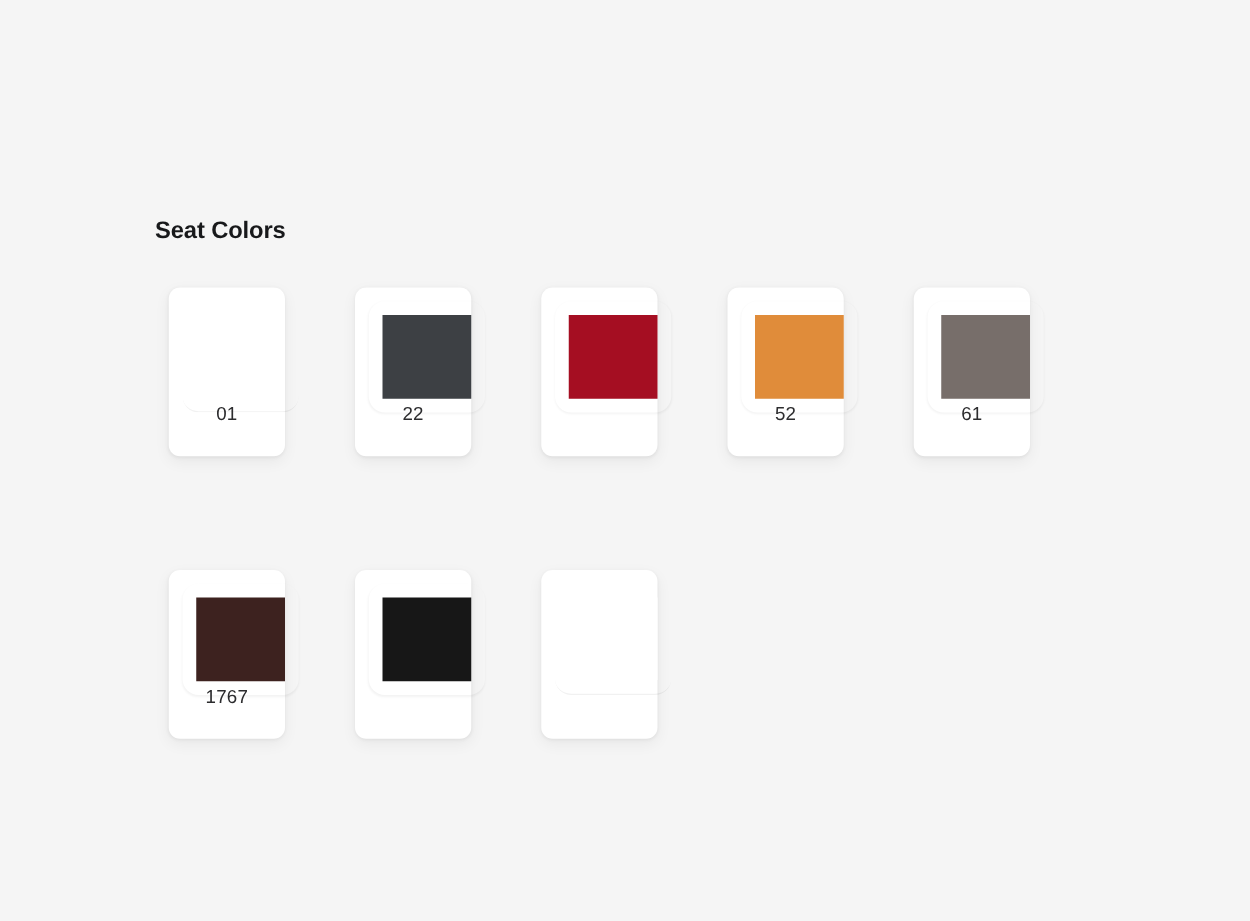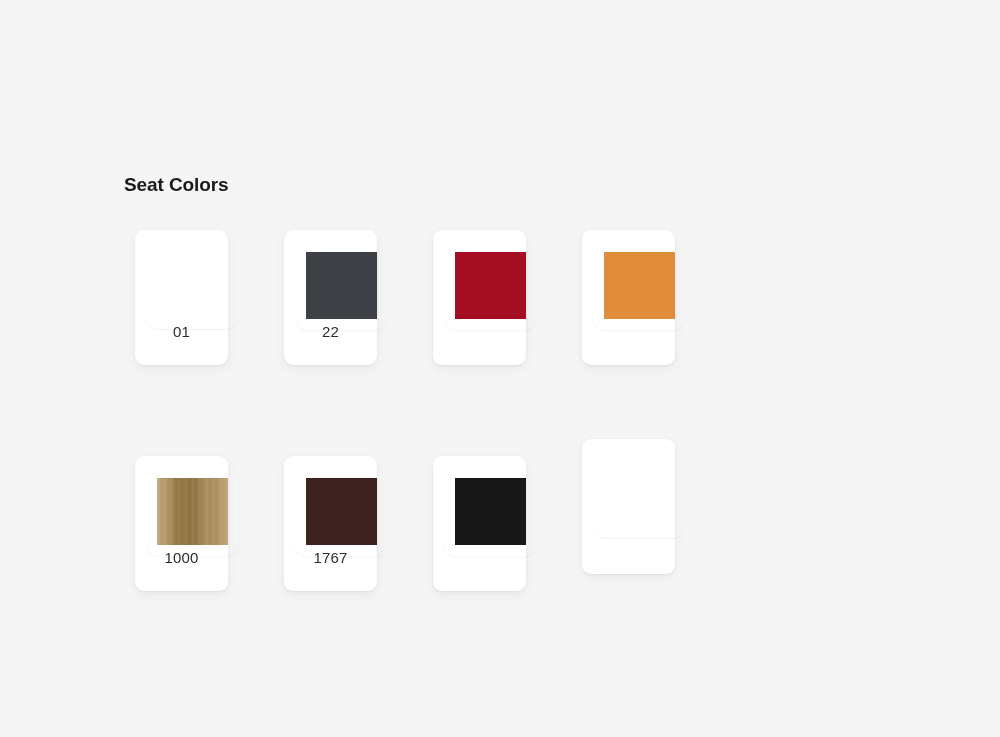--- a/index.html
+++ b/index.html
@@ -33,21 +33,21 @@
     font-weight: 700;
     color: #18191b;
     letter-spacing: -0.1px;
     line-height: 24px;
     margin-bottom: 22px;
     white-space: nowrap;
   }
 
   .swatch-row {
     display: flex;
-    align-items: flex-start;
+    align-items: flex-end;
     gap: 34px;
   }
 
   
   .swatch-card {
     position: relative;
     width: 93px;
     height: 135px;
     background: #ffffff;
     border-radius: 9px;
@@ -138,32 +138,33 @@
         </div>
         <div class="swatch-card">
           <div class="swatch-chip">
             <div class="chip-fill" style="background: rgb(165, 14, 34);"></div>
           </div>
         </div>
         <div class="swatch-card">
           <div class="swatch-chip">
             <div class="chip-fill" style="background: rgb(224, 140, 58);"></div>
           </div>
+          <div class="swatch-label">52</div>
+        </div>
+        <div class="swatch-card">
+          <div class="swatch-chip">
+            <div class="chip-fill" style="background: rgb(119, 110, 106);"></div>
+          </div>
+          <div class="swatch-label">61</div>
         </div>
       </div>
   </div>
 
   <div class="section" id="section-frame">
     <div class="swatch-row" id="row-frame">
-        <div class="swatch-card">
-          <div class="swatch-chip">
-            <div class="chip-fill wood"></div>
-          </div>
-          <div class="swatch-label">1000</div>
-        </div>
         <div class="swatch-card">
           <div class="swatch-chip">
             <div class="chip-fill" style="background: rgb(61, 34, 31);"></div>
           </div>
           <div class="swatch-label">1767</div>
         </div>
         <div class="swatch-card">
           <div class="swatch-chip">
             <div class="chip-fill" style="background: rgb(23, 23, 23);"></div>
           </div>

